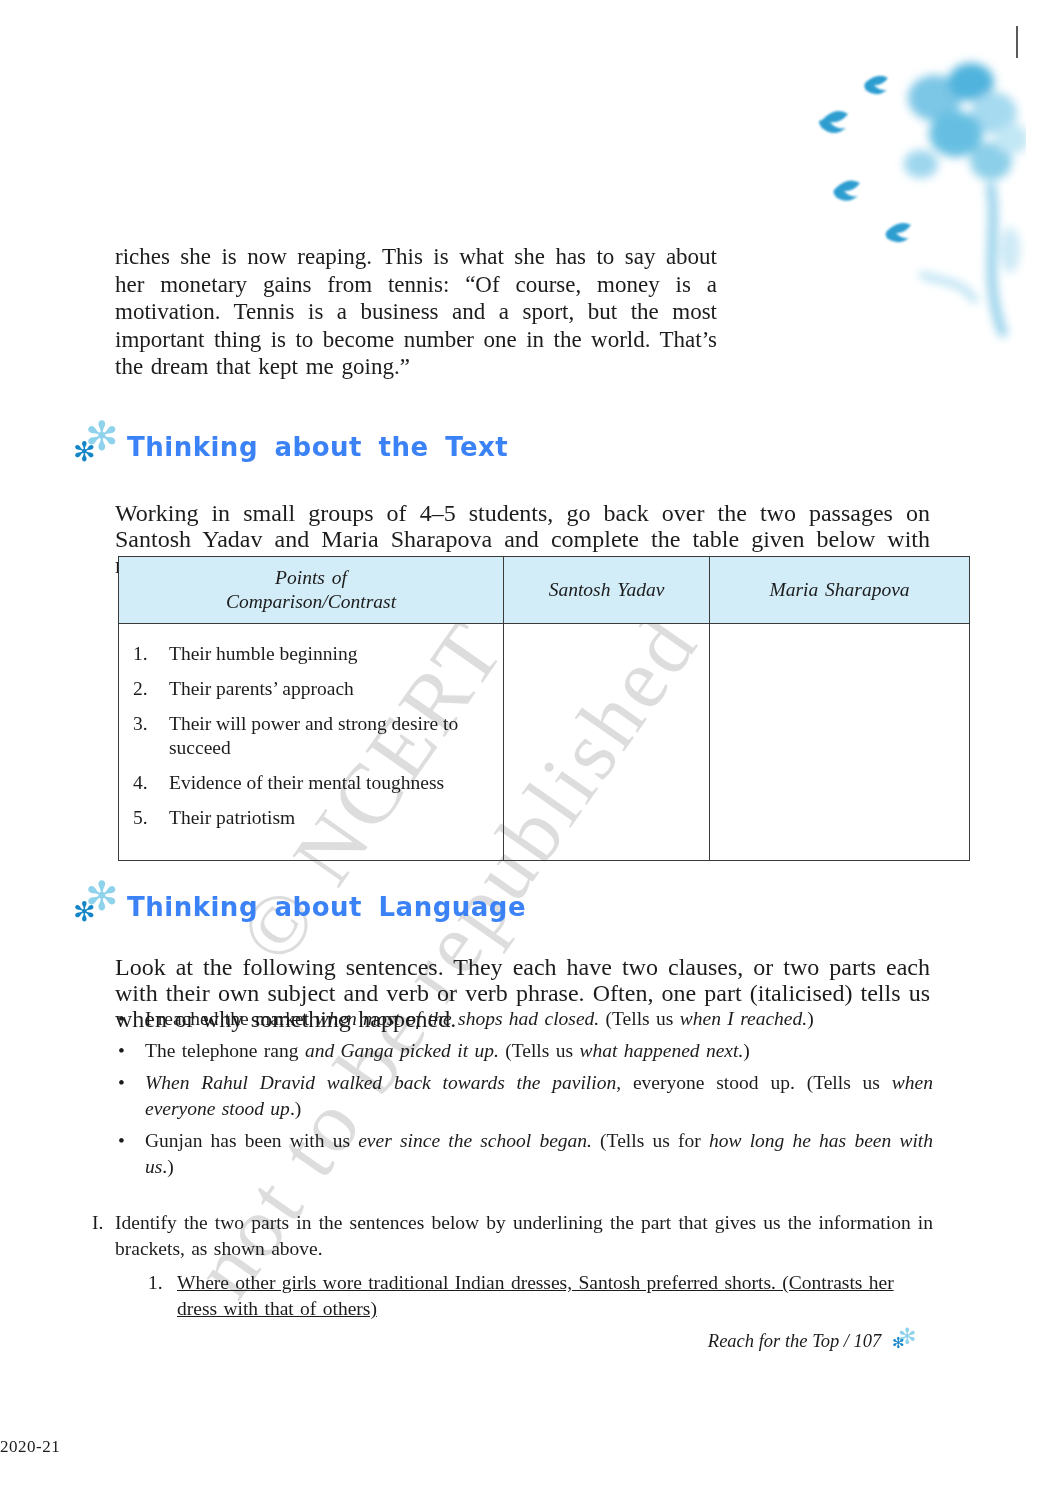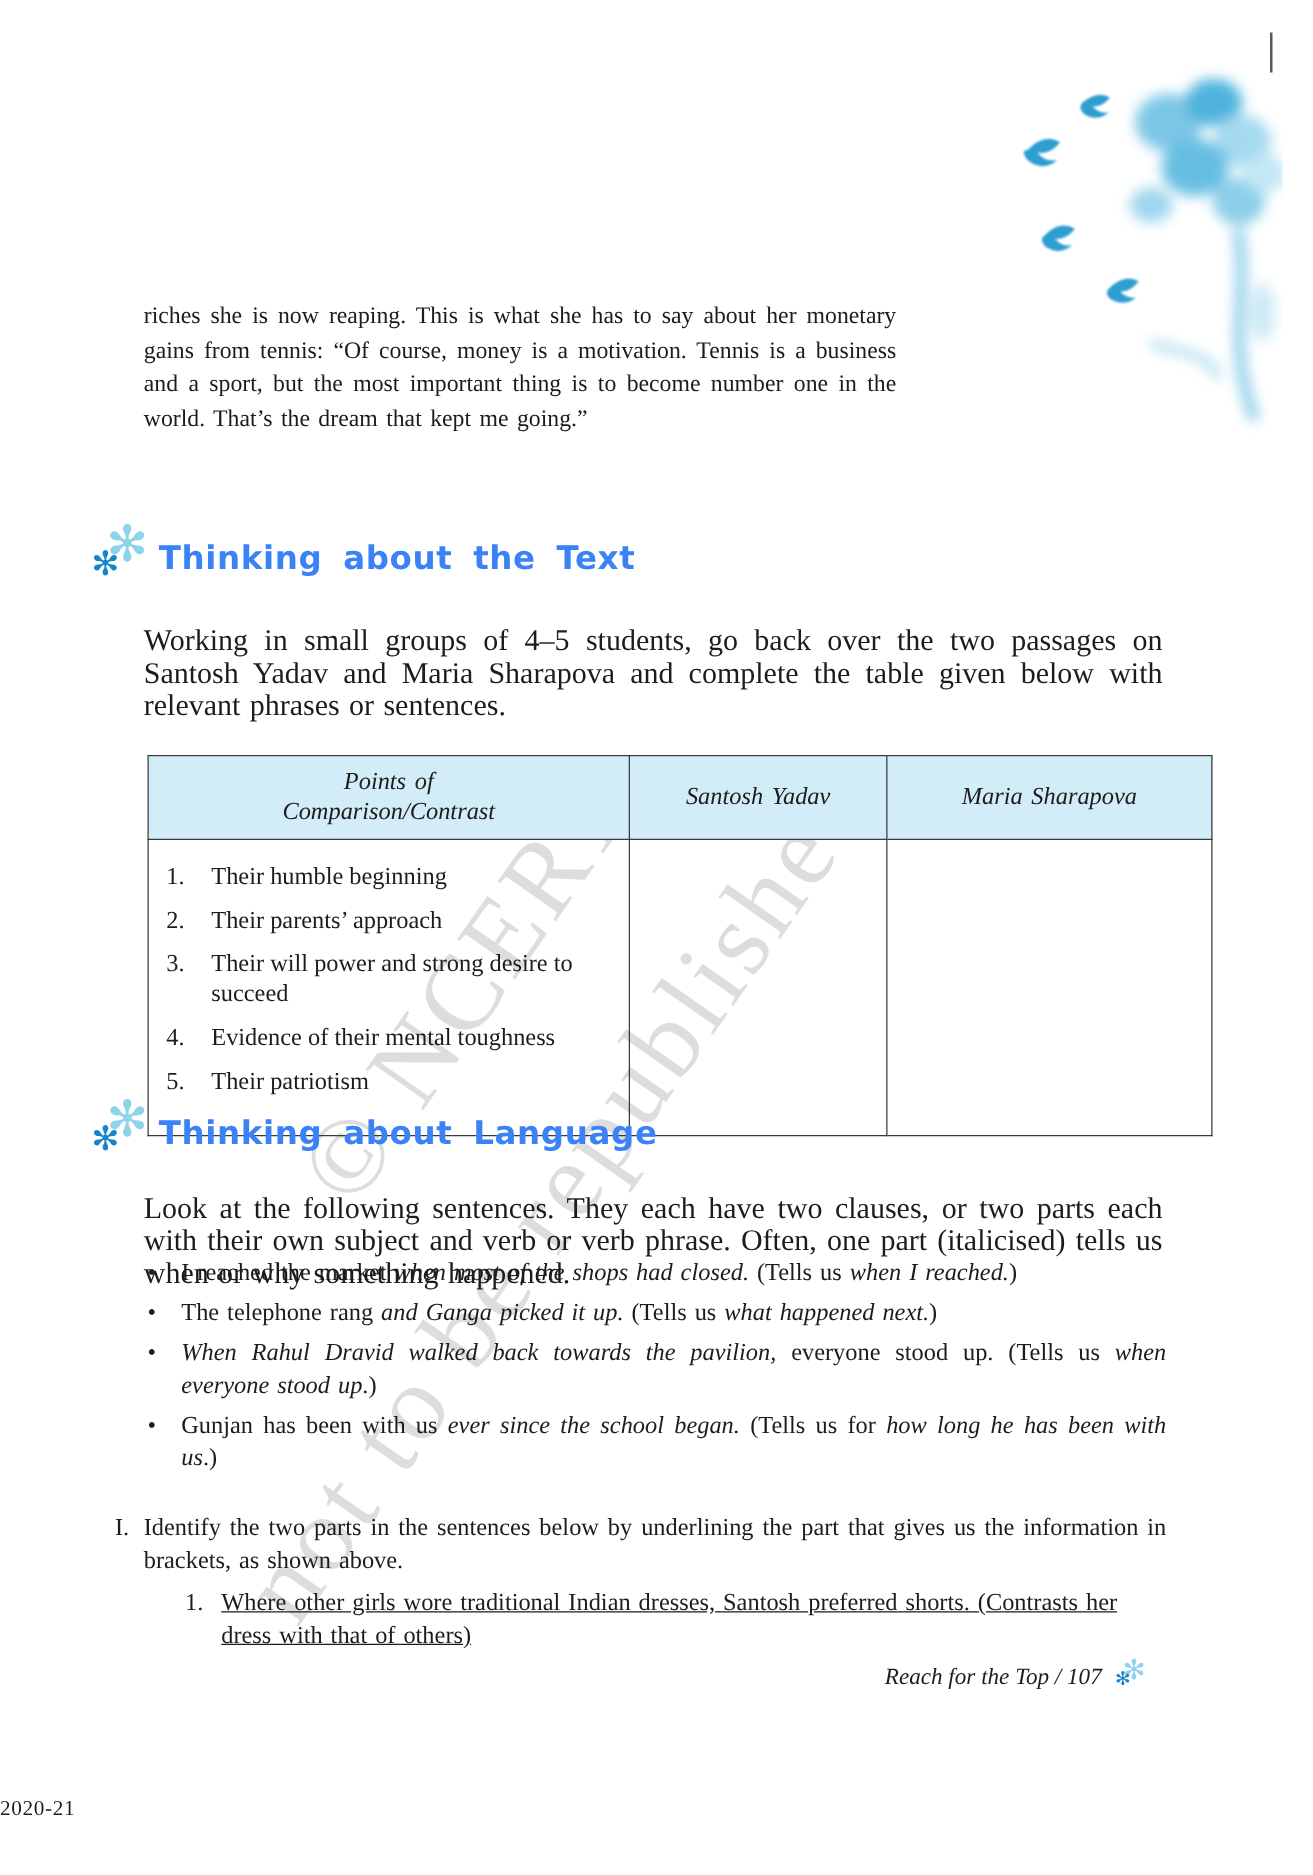--- a/index.html
+++ b/index.html
@@ -24,21 +24,21 @@
 
   
   .corner-mark { position:absolute; top:26px; right:32px; width:2px; height:32px; background:#5a5a5a; }
 
   
   .illustration { position:absolute; left:770px; top:48px; width:256px; height:306px; }
 
   
   .intro-para {
     position:absolute; left:115px; top:220px; width:602px;
-    font-size:19px; line-height:27.6px; text-align:justify; word-spacing:2px;
+    font-size:23px; line-height:27.6px; text-align:justify; word-spacing:2px;
   }
 
   
   .section-heading { position:absolute; left:75px; white-space:nowrap; }
   .flower { position:relative; display:inline-block; width:46px; height:46px; vertical-align:middle; font-family:"DejaVu Sans", sans-serif; }
   .flower .f1 { position:absolute; left:10px; top:-8px; font-size:40px; line-height:1; color:#8ed2ec; }
   .flower .f2 { position:absolute; left:-2px; top:14px; font-size:27px; line-height:1; color:#1486c8; }
   .section-heading h2 {
     display:inline-block; vertical-align:middle; margin:0 0 0 2px;
     font-family:"DejaVu Sans", sans-serif; font-weight:700;
@@ -51,21 +51,21 @@
   .para {
     position:absolute; left:115px; width:815px;
     font-size:24px; line-height:26px; text-align:justify; word-spacing:1.5px;
   }
   .p-text-intro { top:476px; }
   .p-lang-intro { top:930px; }
 
   
   .cmp-table {
     position:absolute; left:118px; top:556px; width:812px;
-    border-collapse:collapse; table-layout:fixed; font-size:19.5px;margin-top:48px;
+    border-collapse:collapse; table-layout:fixed; font-size:19.5px;
   }
   .cmp-table th, .cmp-table td { border:1.5px solid #3a3a3a; padding:0; }
   .cmp-table thead th {
     background:#d2ecf8; font-style:italic; font-weight:normal;
     text-align:center; padding:9px 6px; line-height:24px; word-spacing:2px;
   }
   .col1 { width:372px; } .col2 { width:193px; } .col3 { width:247px; }
   .cmp-table tbody td { height:236px; vertical-align:top; }
   .cell-list { padding:18px 10px 0 14px; }
   .trow { display:flex; margin-bottom:11px; line-height:24px; }

